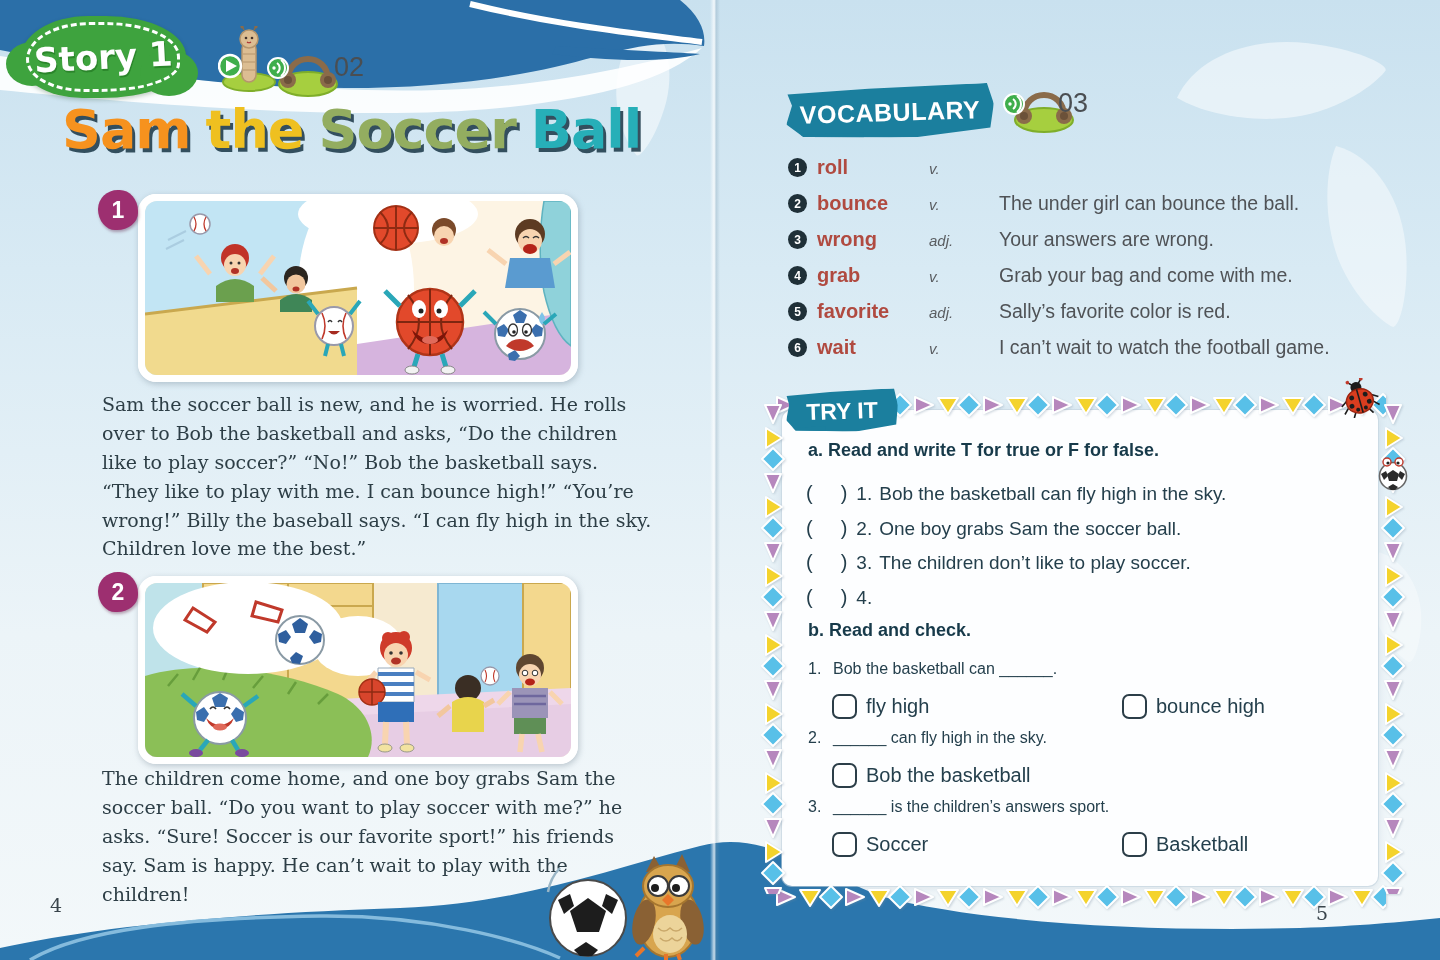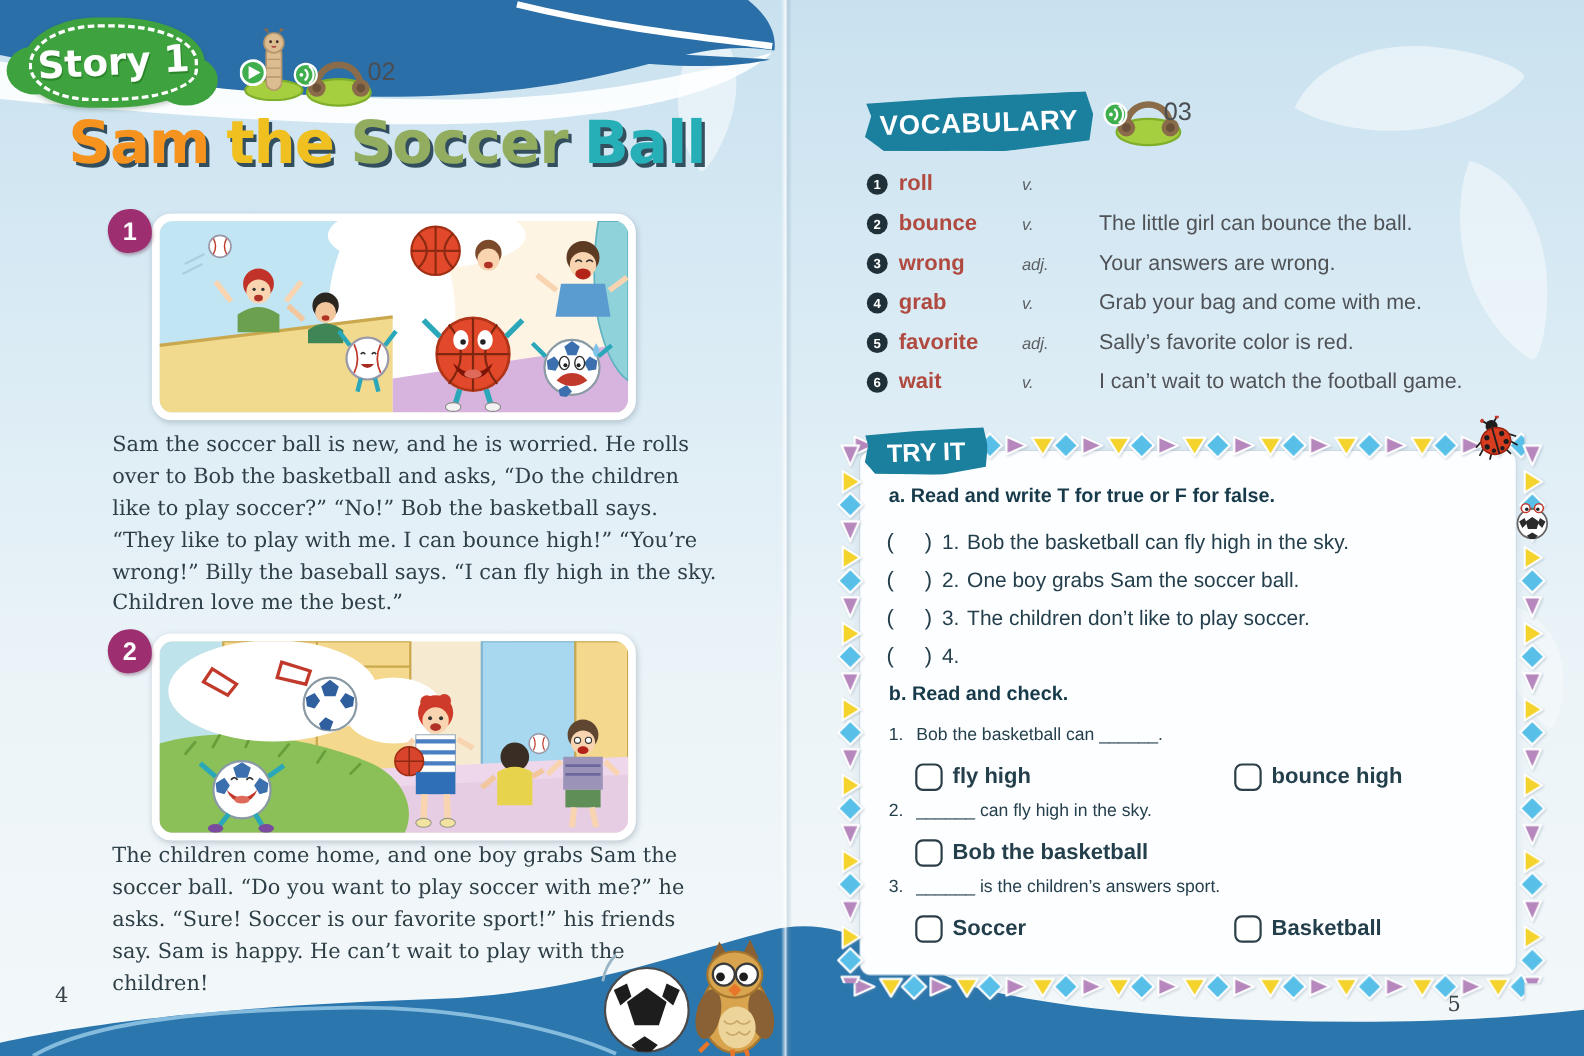--- a/index.html
+++ b/index.html
@@ -12,21 +12,21 @@
   .story-badge{width:166px;height:82px;background:#3ea33e;
     border-radius:46% 54% 58% 42%/60% 55% 45% 52%;
     box-shadow:0 2px 4px rgba(20,60,20,.25);display:flex;align-items:center;justify-content:center;}
   .story-badge::before,.story-badge::after{content:"";position:absolute;background:#3ea33e;border-radius:50%;z-index:-1;}
   .story-badge::before{width:52px;height:44px;left:-14px;top:26px;}
   .story-badge::after{width:58px;height:46px;right:-12px;top:34px;}
   .story-badge .dash{position:absolute;inset:6px;border:3px dashed #fff;border-radius:inherit;}
   .story-badge span{color:#fff;font-family:"DejaVu Sans",sans-serif;font-weight:700;font-size:34px;
     transform:rotate(-3deg);text-shadow:1px 2px 0 rgba(0,70,0,.3);}
 
-  .track-num{color:#4a4e52;font-size:23px;}
+  .track-num{color:#4a4e52;font-size:27px;}
 
   .title{font-family:"DejaVu Sans",sans-serif;font-weight:800;font-size:54px;letter-spacing:-1px;
     white-space:nowrap;text-shadow:3px 4px 0 rgba(24,52,68,.85);}
   .title span{margin-right:15px;}
   .tw1{color:#f6921e}.tw2{color:#efc020}.tw3{color:#93ad60}.tw4{color:#27afb8}
 
   .panel-badge{width:40px;height:40px;background:#9d2f70;border-radius:52% 48% 55% 45%/50% 55% 45% 55%;
     color:#fff;font-weight:700;font-size:23px;display:flex;align-items:center;justify-content:center;
     box-shadow:1px 2px 3px rgba(80,10,50,.35);z-index:5;}
   .panel{filter:drop-shadow(1px 2px 3px rgba(90,110,125,.35));z-index:3;}
@@ -56,21 +56,21 @@
   .strip{z-index:3;filter:drop-shadow(1px 1px 1px rgba(120,140,160,.35));}
   .extitle{font-size:18px;font-weight:700;color:#173a4a;z-index:4;white-space:nowrap;}
   .aitems{display:flex;flex-direction:column;gap:11.5px;z-index:4;}
   .aitem{font-size:19px;color:#243f4c;display:flex;align-items:baseline;white-space:nowrap;}
   .paren{font-size:20px;}
   .gap{display:inline-block;width:28px;}
   .anum{margin:0 7px 0 9px;}
   .bline{font-size:16px;color:#243f4c;z-index:4;white-space:nowrap;}
   .bnum{display:inline-block;width:25px;}
   .optrow{display:flex;z-index:4;}
-  .opt{display:flex;align-items:center;font-weight:bold;}
+  .opt{display:flex;align-items:center;}
   .opt1{width:290px;}
   .cb{width:21px;height:21px;border:2.5px solid #2c3e48;border-radius:7px;background:#fff;margin-right:9px;flex:none;}
   .optlab{font-size:20px;color:#243f4c;white-space:nowrap;}
 
   .seam{left:710px;top:0;width:10px;height:960px;z-index:1;
     background:linear-gradient(90deg,rgba(140,165,185,0) 0%,rgba(255,255,255,.75) 42%,rgba(120,150,170,.28) 62%,rgba(140,165,185,0) 100%);}
   svg{display:block;}
 </style>
 </head>
 <body>
@@ -354,21 +354,21 @@
     <div class="abs vlist" style="left:788px;top:156px;width:630px">
       <div class="vrow">
         <span class="vnum">1</span>
         <span class="vword">roll</span>
         <span class="vpos">v.</span>
       </div>
       <div class="vrow">
         <span class="vnum">2</span>
         <span class="vword">bounce</span>
         <span class="vpos">v.</span>
-        <span class="vsent">The little girl can bounce the ball.</span>
+        <span class="vsent">The under girl can bounce the ball.</span>
       </div>
       <div class="vrow">
         <span class="vnum">3</span>
         <span class="vword">wrong</span>
         <span class="vpos">adj.</span>
         <span class="vsent">Your answers are wrong.</span>
       </div>
       <div class="vrow">
         <span class="vnum">4</span>
         <span class="vword">grab</span>

